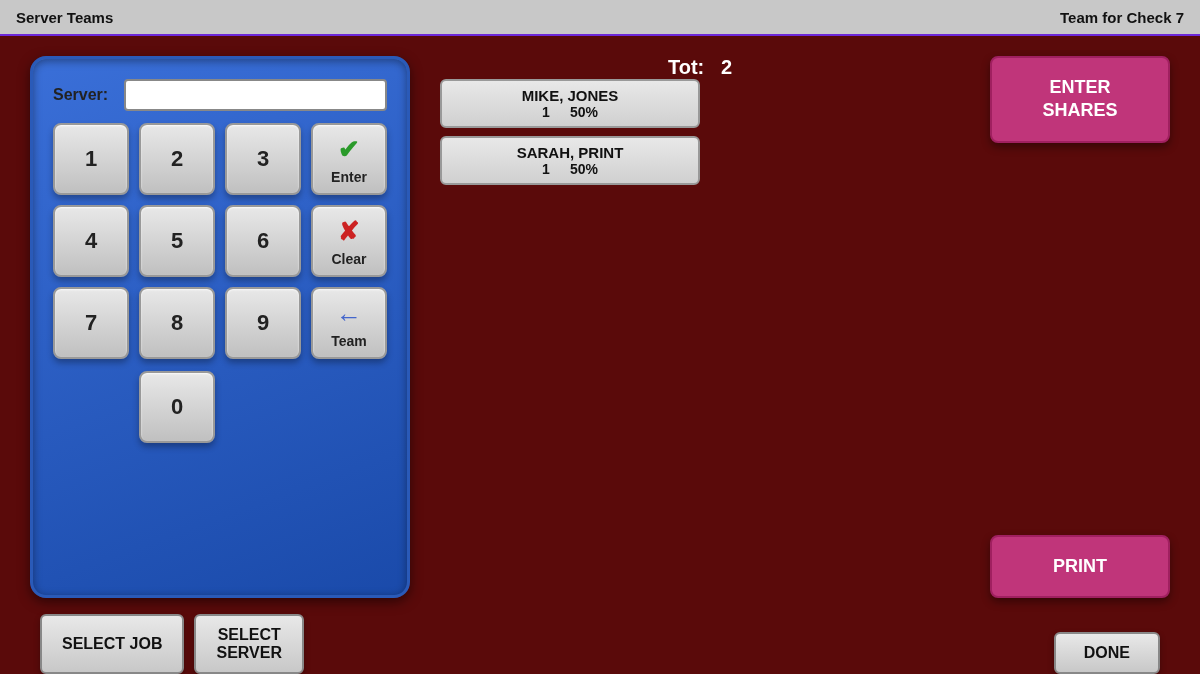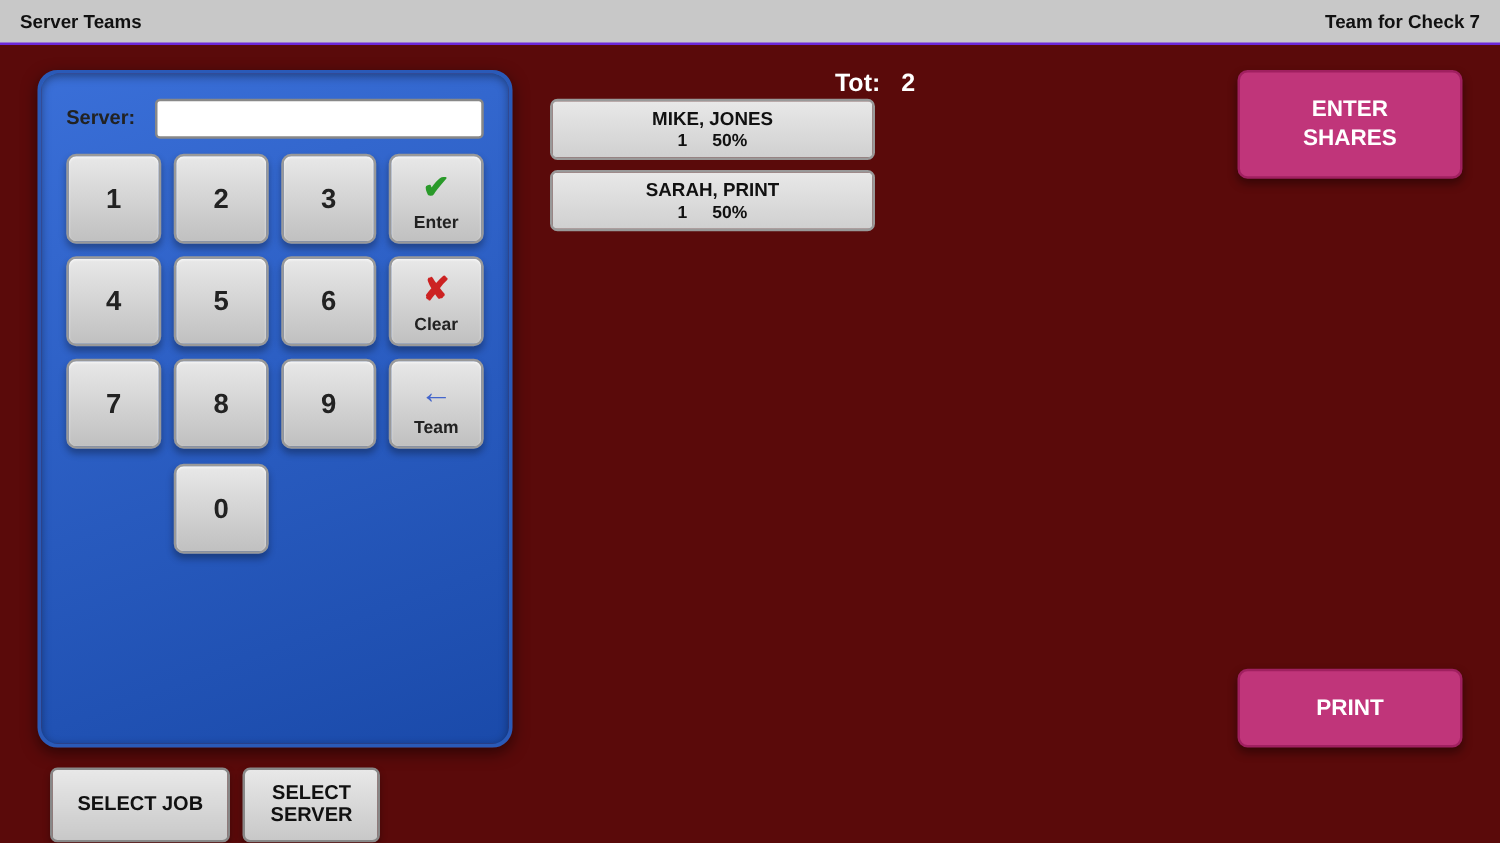--- a/index.html
+++ b/index.html
@@ -298,13 +298,14 @@
 </div>
 
 <div id="bottom-bar">
   <div class="bottom-group">
     <button class="bottom-btn">SELECT JOB</button>
     <button class="bottom-btn">
       <span>SELECT</span><br>
       <span>SERVER</span>
     </button>
   </div>
+  <button class="done-btn">DONE</button>
 </div>
 
 </body></html>

